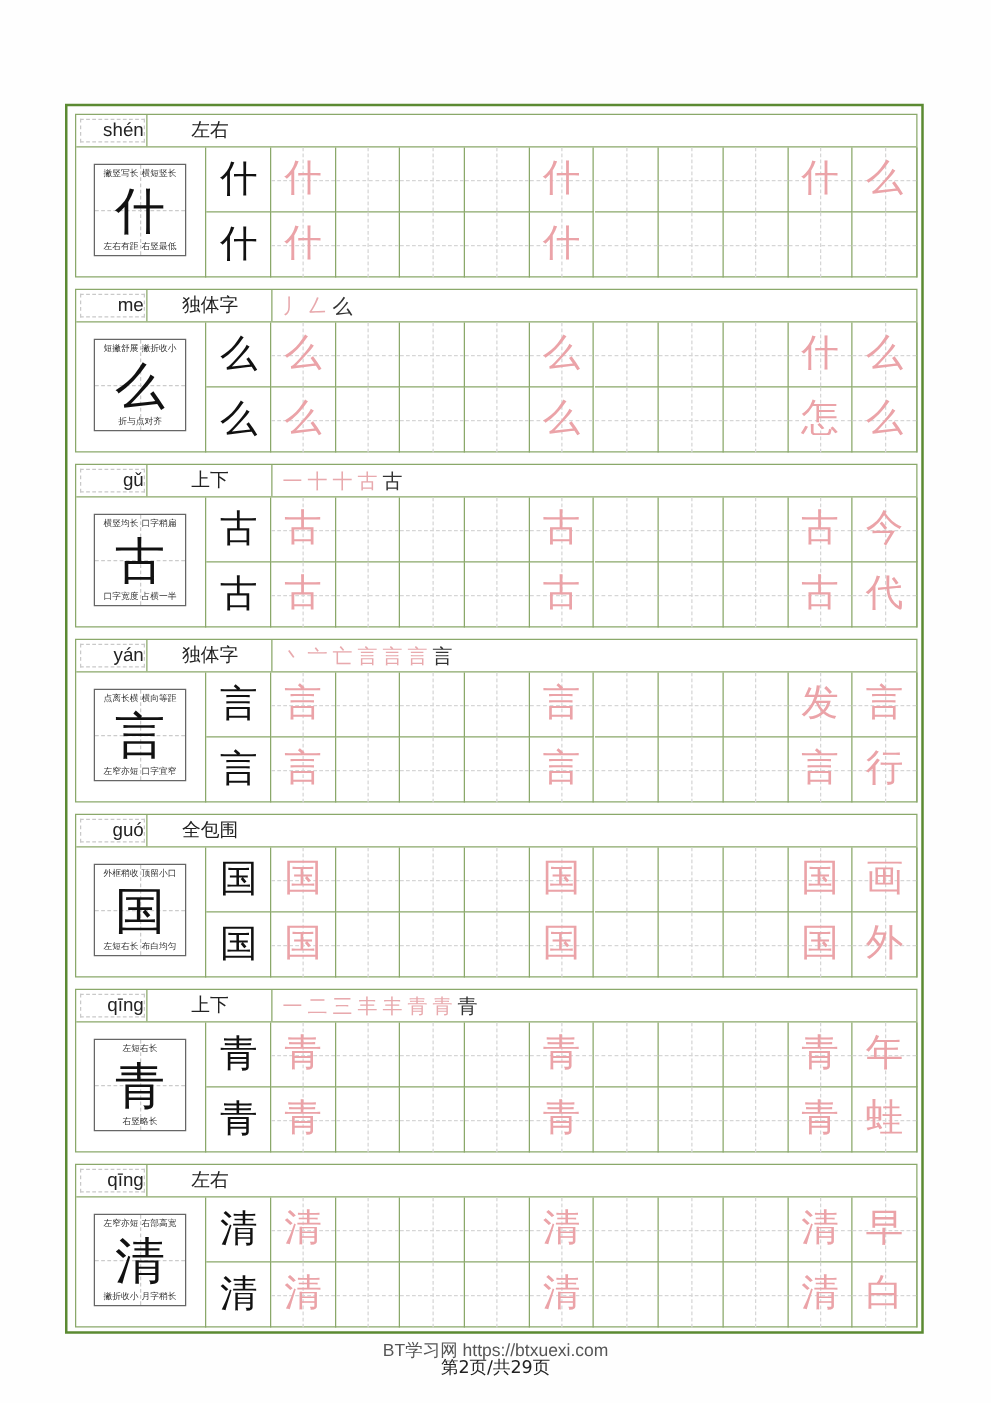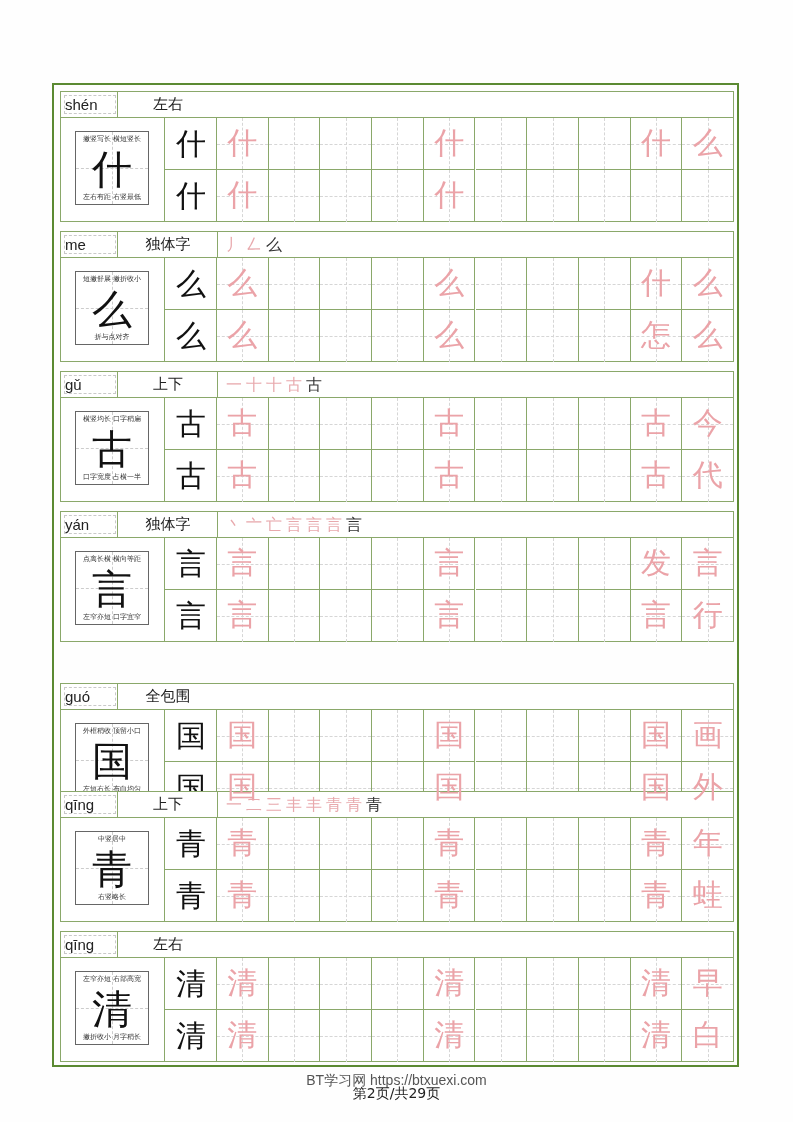--- a/index.html
+++ b/index.html
@@ -7,21 +7,21 @@
          font-family:"DejaVu Sans", sans-serif; }
   .frame { position:absolute; left:52px; top:83px; width:687px; height:984px;
            border:2px solid #5b8a32; box-sizing:border-box; }
   .block { position:absolute; left:60px; width:674px; height:131px;
            border:1px solid #8aa86a; box-sizing:border-box; background:#fff; }
   .hdr { position:absolute; left:0; top:0; width:100%; height:26px;
          border-bottom:1px solid #8aa86a; box-sizing:border-box; }
   .pinyin { position:absolute; left:3px; top:3px; width:52px; height:19px;
             border:1px dashed #c9c9c9; box-sizing:border-box;
             font-family:"Liberation Sans", sans-serif; font-size:15px; line-height:17px;
-            color:#222; text-align:left; }
+            color:#222; text-align:right; }
   .structure { position:absolute; left:56px; top:0; width:100px; height:25px;
                border-left:1px solid #8aa86a; font-size:15px; line-height:25px;
                text-align:center; color:#222; }
   .strokes { position:absolute; left:156px; top:0; right:0; height:25px;
              border-left:1px solid #8aa86a; padding-left:8px;
              font-size:16px; line-height:25px; letter-spacing:2px; }
   .stroke { display:inline-block; margin-right:2px; color:#e8a9ad; }
   .stroke.full { color:#333; }
   .sample { position:absolute; left:0; top:26px; width:104px; height:104px;
             border-right:1px solid #8aa86a; box-sizing:border-box; }
@@ -377,21 +377,21 @@
           <span></span>
         </div>
         <div class="cell row1" style="left:413.6px">
           <span>言</span>
         </div>
         <div class="cell row1" style="left:465.3px">
           <span>行</span>
         </div>
       </div>
     </div>
-    <div class="block" style="top: 651px; margin-top: 32px;">
+    <div class="block" style="top: 651px;">
       <div class="hdr">
         <div class="pinyin">guó</div>
         <div class="structure">全包围</div>
       </div>
       <div class="sample">
         <div class="sample-box">
           <div class="dash-h"></div>
           <div class="dash-v"></div>
           <div class="note-top">外框稍收 顶留小口</div>
           <div class="sample-char">国</div>
@@ -468,21 +468,21 @@
     <div class="block" style="top: 791px;">
       <div class="hdr">
         <div class="pinyin">qīng</div>
         <div class="structure">上下</div>
         <div class="strokes"><span class="stroke">一</span><span class="stroke">二</span><span class="stroke">三</span><span class="stroke">丰</span><span class="stroke">丰</span><span class="stroke">青</span><span class="stroke">青</span><span class="stroke full">青</span></div>
       </div>
       <div class="sample">
         <div class="sample-box">
           <div class="dash-h"></div>
           <div class="dash-v"></div>
-          <div class="note-top">中竖居中</div>
+          <div class="note-top">左短右长</div>
           <div class="sample-char">青</div>
           <div class="note-bot">右竖略长</div>
         </div>
       </div>
       <div class="model">
         <div class="model-cell" style="top:0;border-bottom:1px solid #8aa86a;box-sizing:border-box">青</div>
         <div class="model-cell" style="top:52px">青</div>
       </div>
       <div class="grid">
         <div class="cell row0" style="left:0.0px">

